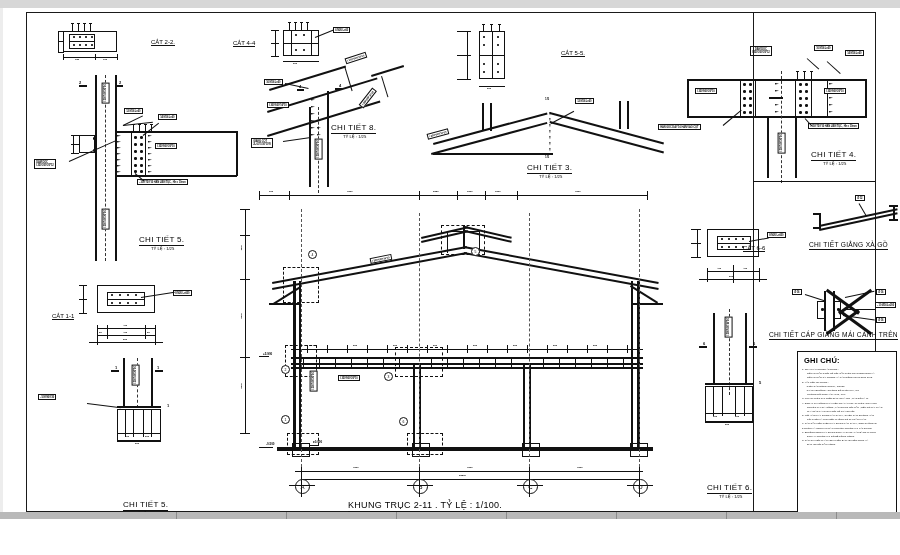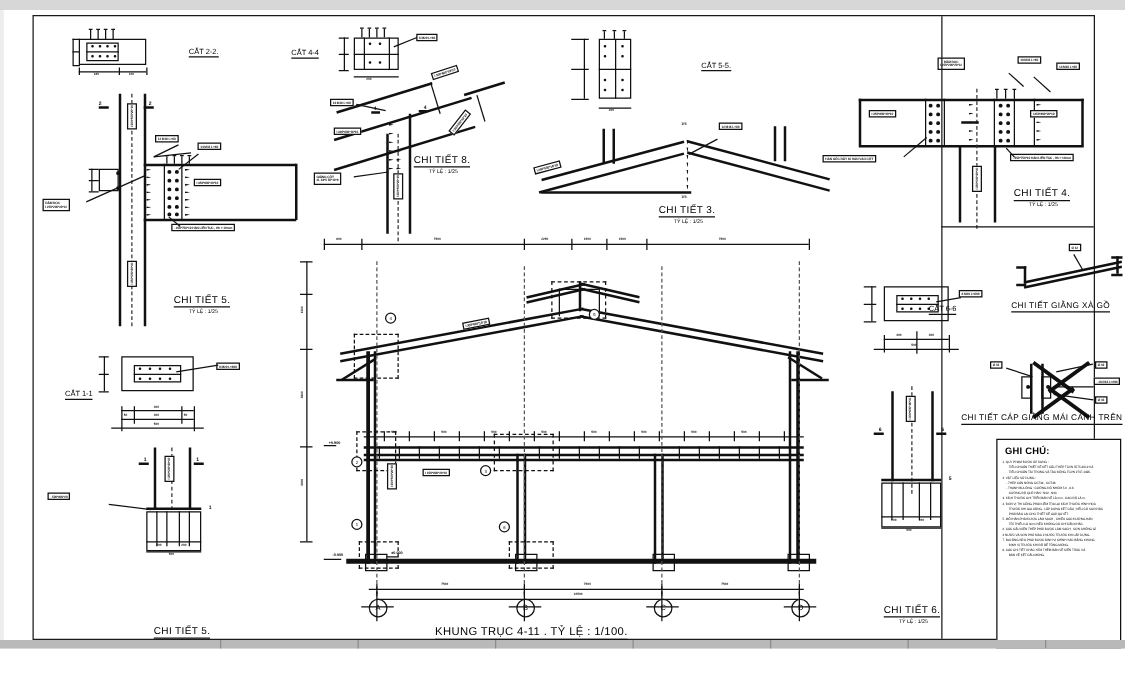--- a/index.html
+++ b/index.html
@@ -695,21 +695,21 @@
     <div class="bub" style="left:606px;top:466px;">D</div>
     <div class="ln h" style="left:262px;top:472px;width:26px;"></div>
     <div class="ln h" style="left:380px;top:472px;width:26px;"></div>
     <div class="ln h" style="left:490px;top:472px;width:26px;"></div>
     <div class="ln h" style="left:600px;top:472px;width:26px;"></div>
     <div class="ln v" style="left:274px;top:460px;height:24px;"></div>
     <div class="ln v" style="left:392px;top:460px;height:24px;"></div>
     <div class="ln v" style="left:502px;top:460px;height:24px;"></div>
     <div class="ln v" style="left:612px;top:460px;height:24px;"></div>
 
-    <div class="ttl" style="left:321px;top:487px;font-size:9px;">KHUNG TRỤC 4-11 . TỶ LỆ : 1/100.</div>
+    <div class="ttl" style="left:321px;top:487px;font-size:9px;">KHUNG TRỤC 2-11 . TỶ LỆ : 1/100.</div>
 
     <div class="notes">
       <h1>GHI CHÚ:</h1>
       <div id="notes-list">
           <p>1. QUY PHẠM ĐƯỢC ÁP DỤNG :</p>
           <p class="ind">TIÊU CHUẨN THIẾT KẾ KẾT CẤU THÉP TCVN 5575-2012 VÀ</p>
           <p class="ind">TIÊU CHUẨN TẢI TRỌNG VÀ TÁC ĐỘNG TCVN 2737-1995.</p>
           <p>2. VẬT LIỆU SỬ DỤNG :</p>
           <p class="b">- THÉP CÁN NÓNG CCT34 , CCT38</p>
           <p class="b">- THANH BULÔNG : CƯỜNG ĐỘ NHÓM 5.6 , 8.8</p>

